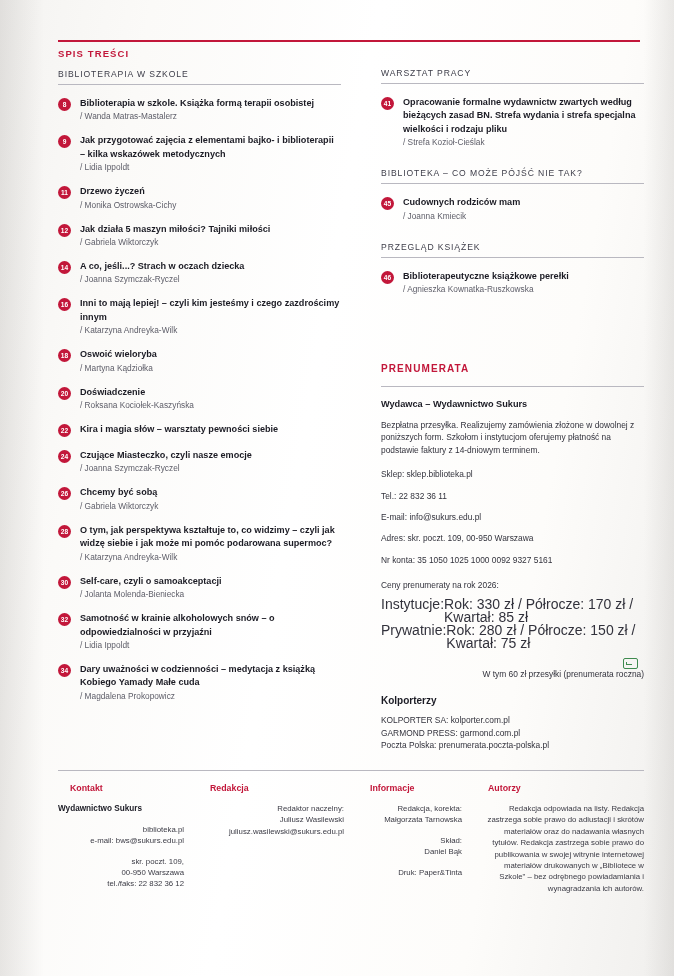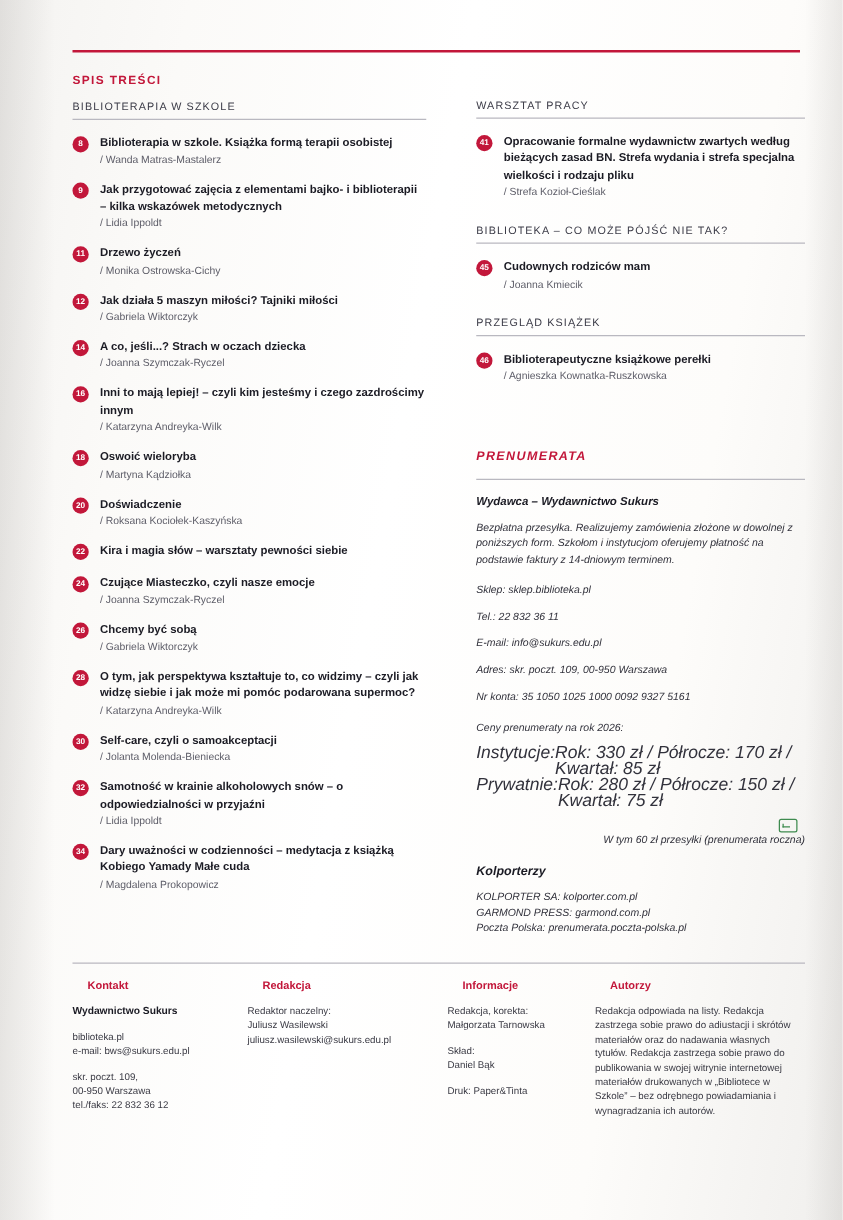--- a/index.html
+++ b/index.html
@@ -44,21 +44,21 @@
     position: absolute;
     left: 58px;
     right: 34px;
     top: 40px;
     height: 2px;
     background: #c2173a;
   }
   .content {
     position: absolute;
     left: 58px;
-    top: 59px;
+    top: 48px;
     width: 586px;
   }
 
   
   .section-title {
     color: #c2173a;
     font-size: 9.5px;
     letter-spacing: 1.1px;
     font-weight: bold;
     margin: 0 0 10px 0;
@@ -109,22 +109,21 @@
   }
   .entry-author {
     font-size: 8.3px;
     line-height: 12px;
     color: #5d5d68;
     margin: 0 0 0 0;
   }
 
   
   .prenumerata {
-    margin-top: 54px;
-    font-style: italic;
+    margin-top: 68px;
   }
   .pren-title {
     color: #c2173a;
     font-size: 10px;
     letter-spacing: 1.1px;
     font-weight: bold;
     margin: 0 0 12px 0;
   }
   .pren-rule {
     border: 0;
@@ -230,20 +229,21 @@
     color: #1b1b24;
     font-weight: bold;
     margin: 0 0 9px 0;
     line-height: 11.8px;
   }
   .fcol-p {
     font-size: 7.8px;
     line-height: 11.4px;
     color: #3a3a44;
     margin: 0 0 9px 0;
+    text-align: right;
   }
   .fcol-p:last-child { margin-bottom: 0; }
 </style>
 </head>
 <body>
 
 <div class="page">
 
   <div class="top-rule"></div>
 

